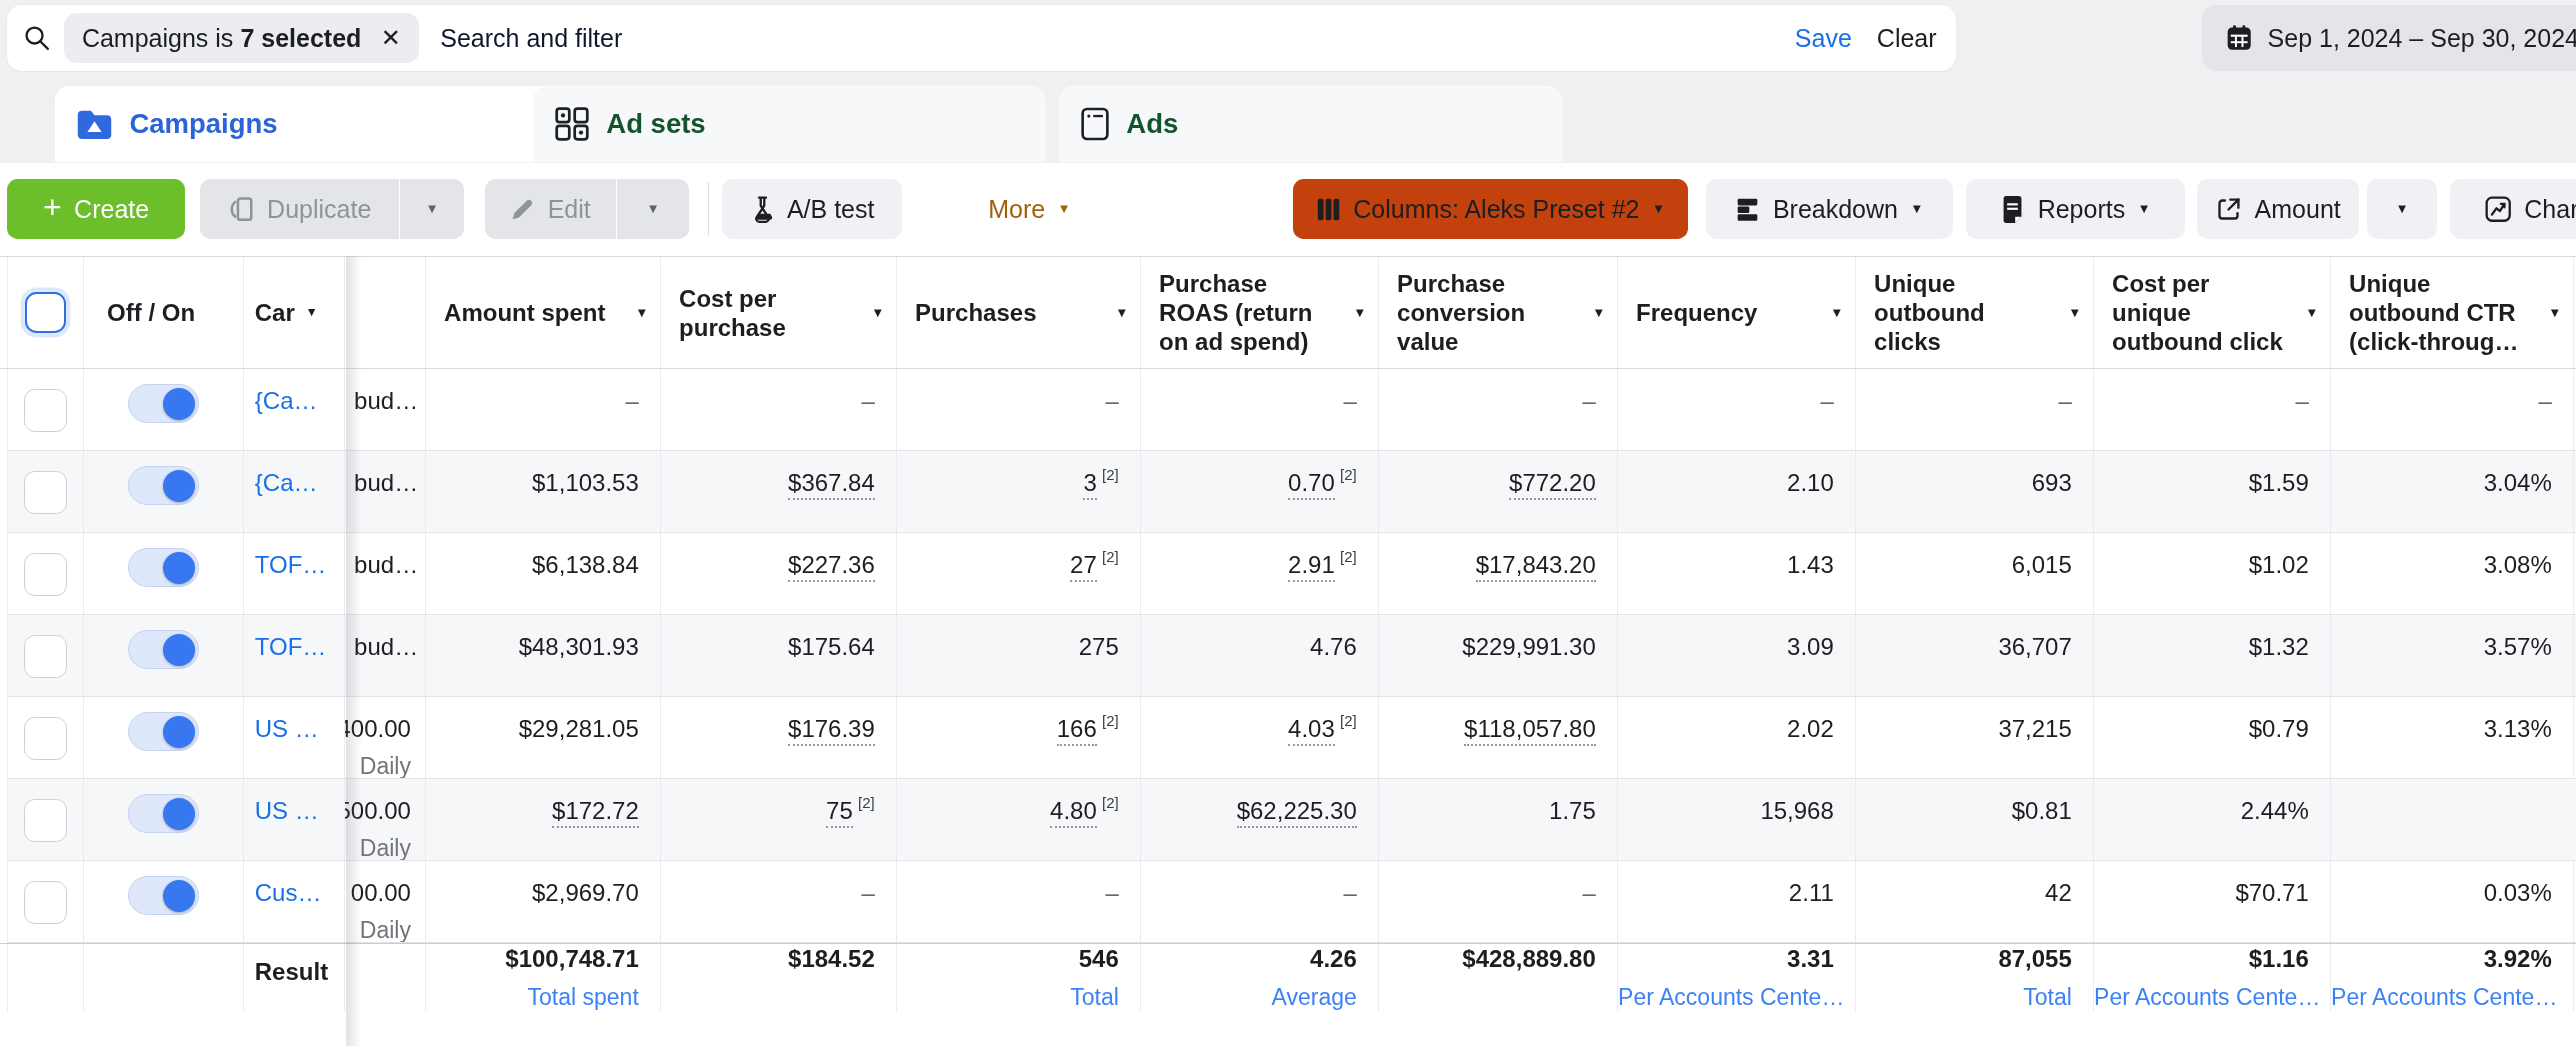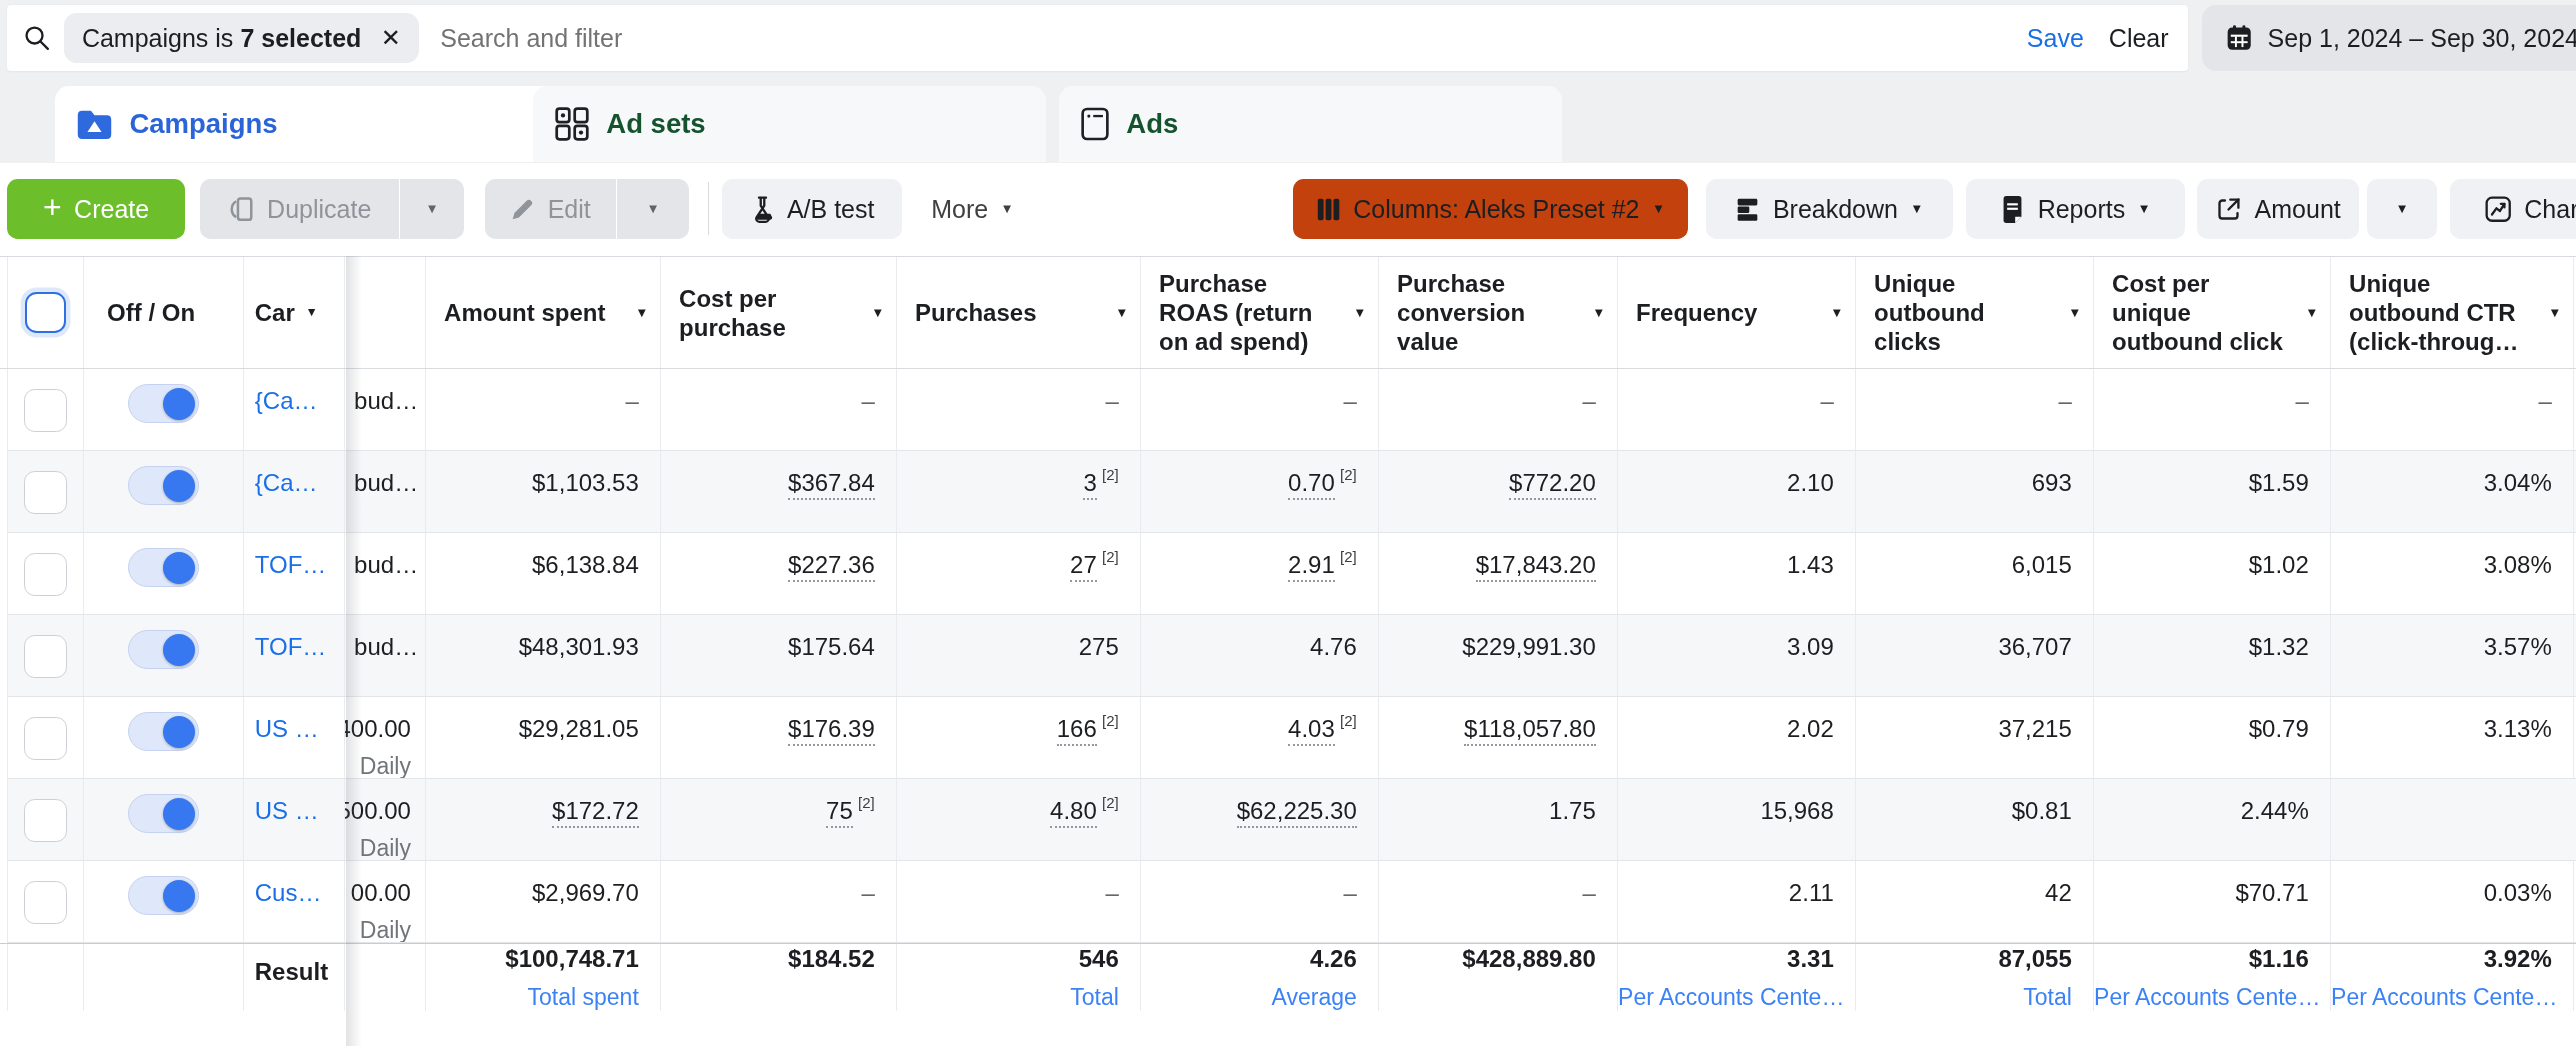--- a/index.html
+++ b/index.html
@@ -1,28 +1,28 @@
 <!DOCTYPE html>
 <html style="font-size:14.2px"><head>
 <meta charset="utf-8">
 <style>
   * { margin:0; padding:0; box-sizing:border-box; }
   html,body { background:#eef0f2; }
   body { font-family:"Liberation Sans","DejaVu Sans",sans-serif; color:#1c1e21; }
   .page { position:relative; width:2576px; height:1047px; overflow:hidden; background:#eef0f2; }
 
   
-  .search-card { position:absolute; left:7.1px; top:5.3px; width:2181px; height:66px; background:#fff;
-    border-radius:4px; display:flex; align-items:center; padding:0 19.5px 0 16px; box-shadow:0 0.9px 1.8px rgba(0,0,0,.05); }
+  .search-card { position:absolute; left:7.1px; top:5.3px; width:1949px; height:66px; background:#fff;
+    border-radius:15px; display:flex; align-items:center; padding:0 19.5px 0 16px; box-shadow:0 0.9px 1.8px rgba(0,0,0,.05); }
   .search-card .mag { flex:0 0 auto; }
   .chip { margin-left:12.4px; height:50px; background:#ebedf0; border-radius:12.4px; display:flex; align-items:center;
     padding:0 18px; font-size:25px; gap:7.1px; white-space:nowrap; }
   .chip b { font-weight:700; }
   .chip-x { margin-left:12.4px; font-size:24px; cursor:pointer; }
-  .placeholder { margin-left:21.3px; font-size:25px; color:#737373; flex:1 1 auto; white-space:nowrap; overflow:hidden; }
+  .placeholder { margin-left:21.3px; font-size:25px; color:#0f172a; flex:1 1 auto; white-space:nowrap; overflow:hidden; }
   .save { color:#1a6fe8; font-size:25px; margin-right:25px; cursor:pointer; }
   .clear { color:#1c1e21; font-size:25px; cursor:pointer; }
   .date-card { position:absolute; left:2202px; top:5.3px; width:391px; height:66px; background:#e3e5e9;
     border-radius:14.2px; display:flex; align-items:center; padding:0 0 0 23px; font-size:25px; white-space:nowrap; }
   .date-card .dtxt { margin-left:14.2px; }
 
   
   .tab { position:absolute; top:86px; height:76px; border-radius:14.2px 14.2px 0 0; display:flex; align-items:center;
     padding-left:21.3px; gap:16px; font-size:27.5px; font-weight:700; cursor:pointer; }
   .tab.active { background:#fff; color:#2b64d9; }
@@ -38,21 +38,21 @@
     justify-content:center; gap:12.4px; font-size:25px; white-space:nowrap; cursor:pointer; }
   .btn .caret, .hcaret, .caret { font-size:13.3px; line-height:1; }
   .b-create { left:7.1px; width:178px; background:#6cbe2b; color:#fff; }
   .b-create .plus { font-size:32px; font-weight:400; margin-top:-3.6px; }
   .b-dup { left:200px; width:199px; background:#e3e5e8; color:#8f939a; border-radius:10.7px 0 0 10.7px; }
   .b-dup-c { left:400px; width:64px; background:#e3e5e8; color:#5f6469; border-radius:0 10.7px 10.7px 0; }
   .b-edit { left:485px; width:131px; background:#e3e5e8; color:#8f939a; border-radius:10.7px 0 0 10.7px; }
   .b-edit-c { left:617px; width:72px; background:#e3e5e8; color:#5f6469; border-radius:0 10.7px 10.7px 0; }
   .tb-divider { position:absolute; left:708px; top:182px; width:0.9px; height:53px; background:#d8dadd; }
   .b-ab { left:722px; width:180px; background:#f0f1f4; color:#1c1e21; }
-  .b-more { left:906px; width:133px; background:transparent; color:#404040; }
+  .b-more { left:963px; width:133px; background:transparent; color:#a16207; }
   .b-cols { left:1293px; width:395px; background:#c2410c; }
   .b-break { left:1706px; width:247px; background:#f0f1f4; }
   .b-reports { left:1966px; width:219px; background:#f0f1f4; }
   .b-export { left:2197px; width:162px; background:#f0f1f4; }
   .b-export-c { left:2367px; width:70px; background:#f0f1f4; }
   .b-chart { left:2450px; width:169px; background:#f0f1f4; }
 
   
   .tablewrap { position:absolute; left:0; top:256px; width:2576px; }
   .grid { display:grid; margin-left:7.1px; width:2569px;

